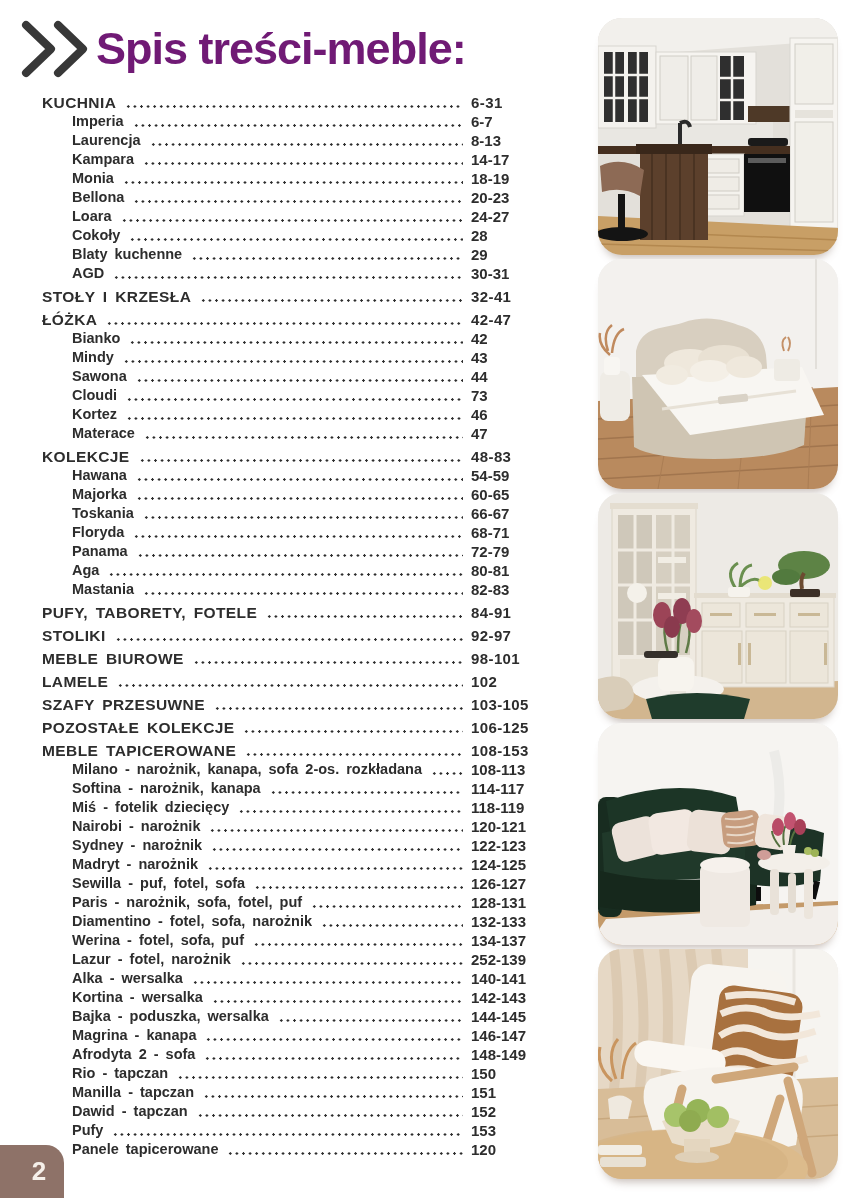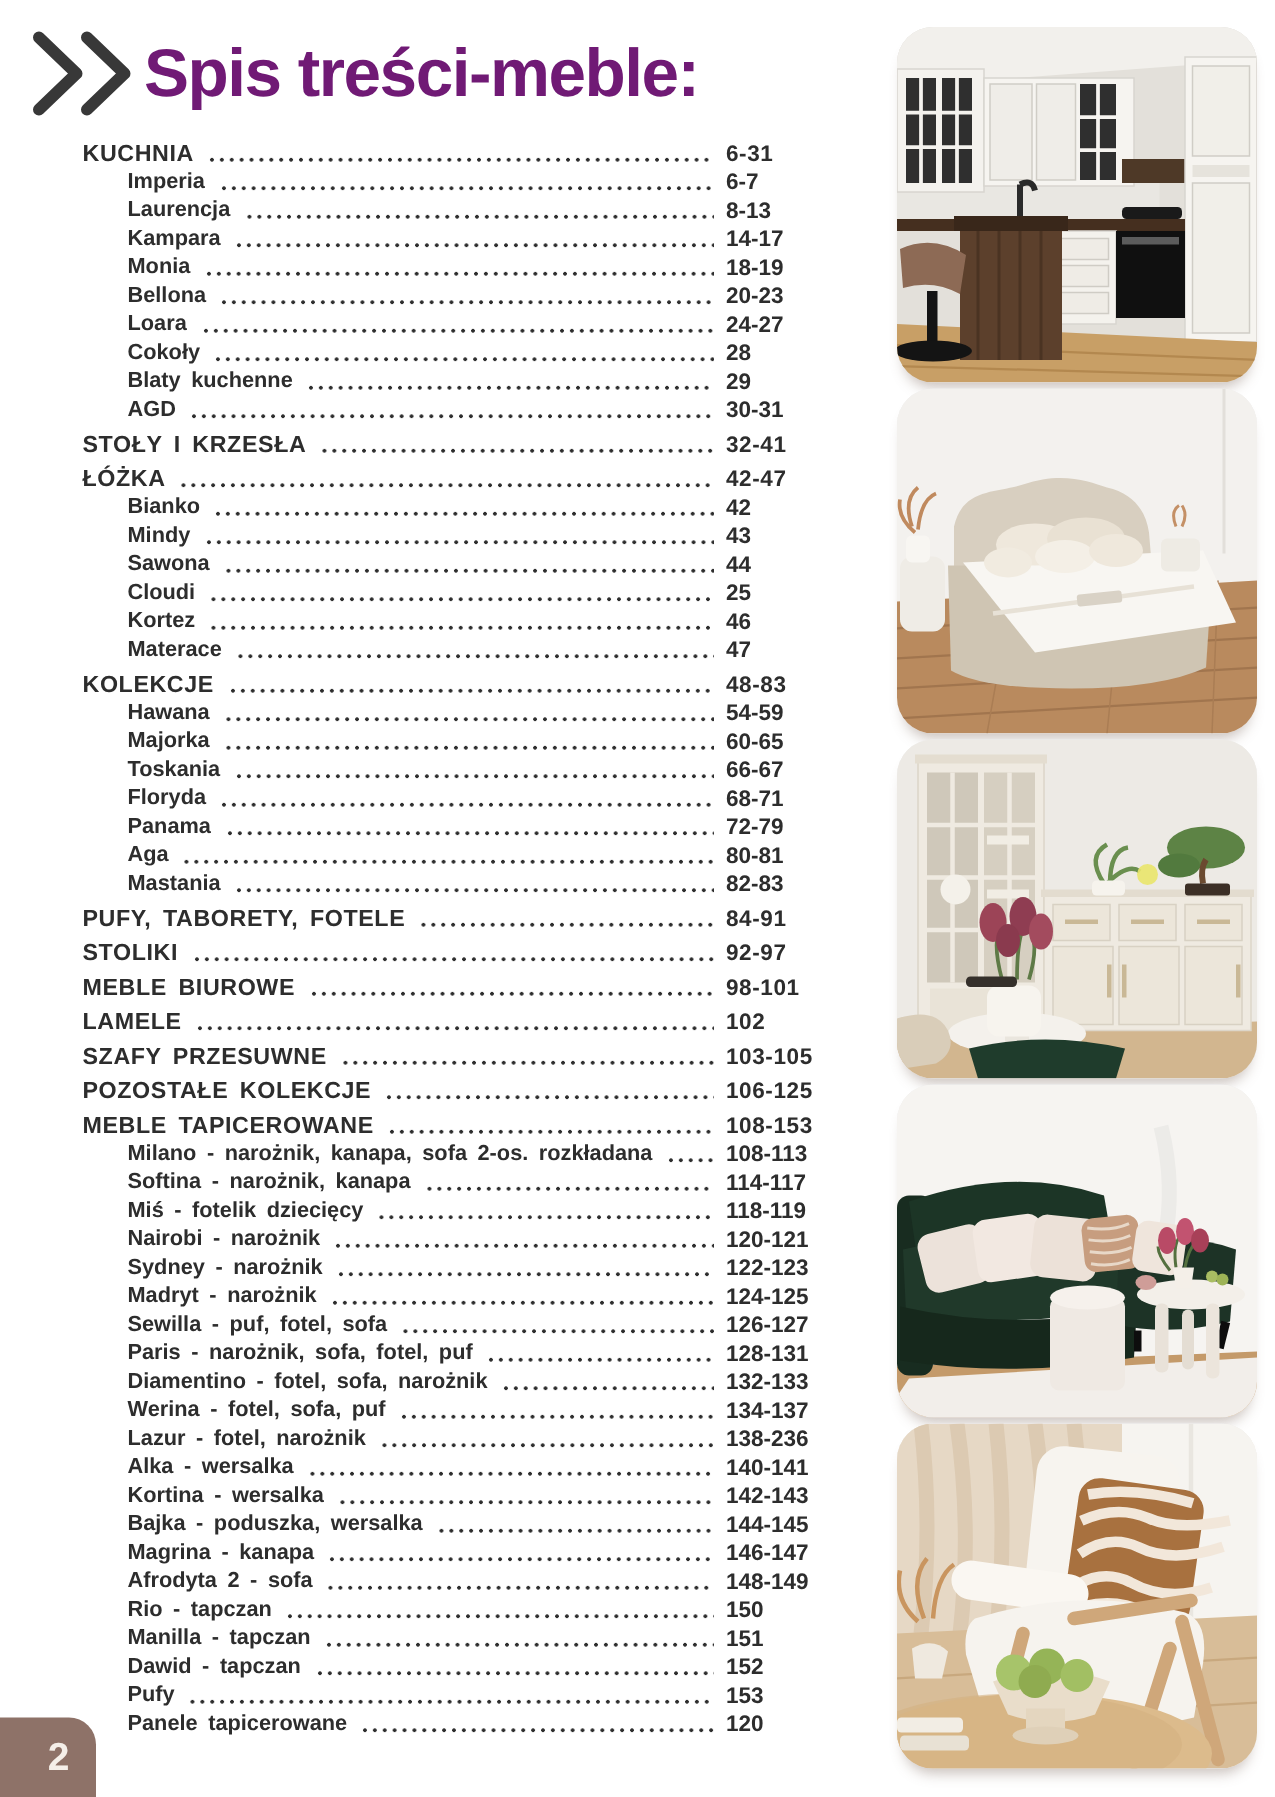--- a/index.html
+++ b/index.html
@@ -9,21 +9,21 @@
     color:#2d2d2d;overflow:hidden;
   }
   
   .header{position:absolute;left:18px;top:18px;display:flex;align-items:center;}
   .chevrons{width:72px;height:62px;flex:0 0 auto;}
   .page-title{
     font-size:45px;font-weight:bold;color:#701a75;letter-spacing:-1px;
     margin-left:6px;white-space:nowrap;
   }
   
-  .toc{position:absolute;left:55px;top:92px;width:487px;}
+  .toc{position:absolute;left:42px;top:92px;width:487px;}
   .toc-row{
     display:flex;align-items:flex-end;height:19px;
     font-weight:bold;word-spacing:3px;white-space:nowrap;
   }
   .toc-row.lvl0{font-size:15.5px;text-transform:none;letter-spacing:.4px;margin-top:4px;}
   .toc-row.lvl0:first-child{margin-top:0;}
   .toc-row.lvl1{font-size:14.5px;padding-left:30px;justify-content:flex-end;}
   .toc-label{flex:0 0 auto;line-height:17px;}
   .toc-leader{
     flex:1 1 auto;height:5px;margin:0 8px 2px 9px;
@@ -145,21 +145,21 @@
 
   <div class="toc-row lvl1">
     <span class="toc-label">Sawona</span>
     <span class="toc-leader"></span>
     <span class="toc-pages">44</span>
   </div>
 
   <div class="toc-row lvl1">
     <span class="toc-label">Cloudi</span>
     <span class="toc-leader"></span>
-    <span class="toc-pages">25</span>
+    <span class="toc-pages">73</span>
   </div>
 
   <div class="toc-row lvl1">
     <span class="toc-label">Kortez</span>
     <span class="toc-leader"></span>
     <span class="toc-pages">46</span>
   </div>
 
   <div class="toc-row lvl1">
     <span class="toc-label">Materace</span>
@@ -314,21 +314,21 @@
 
   <div class="toc-row lvl1">
     <span class="toc-label">Werina - fotel, sofa, puf</span>
     <span class="toc-leader"></span>
     <span class="toc-pages">134-137</span>
   </div>
 
   <div class="toc-row lvl1">
     <span class="toc-label">Lazur - fotel, narożnik</span>
     <span class="toc-leader"></span>
-    <span class="toc-pages">138-236</span>
+    <span class="toc-pages">252-139</span>
   </div>
 
   <div class="toc-row lvl1">
     <span class="toc-label">Alka - wersalka</span>
     <span class="toc-leader"></span>
     <span class="toc-pages">140-141</span>
   </div>
 
   <div class="toc-row lvl1">
     <span class="toc-label">Kortina - wersalka</span>

